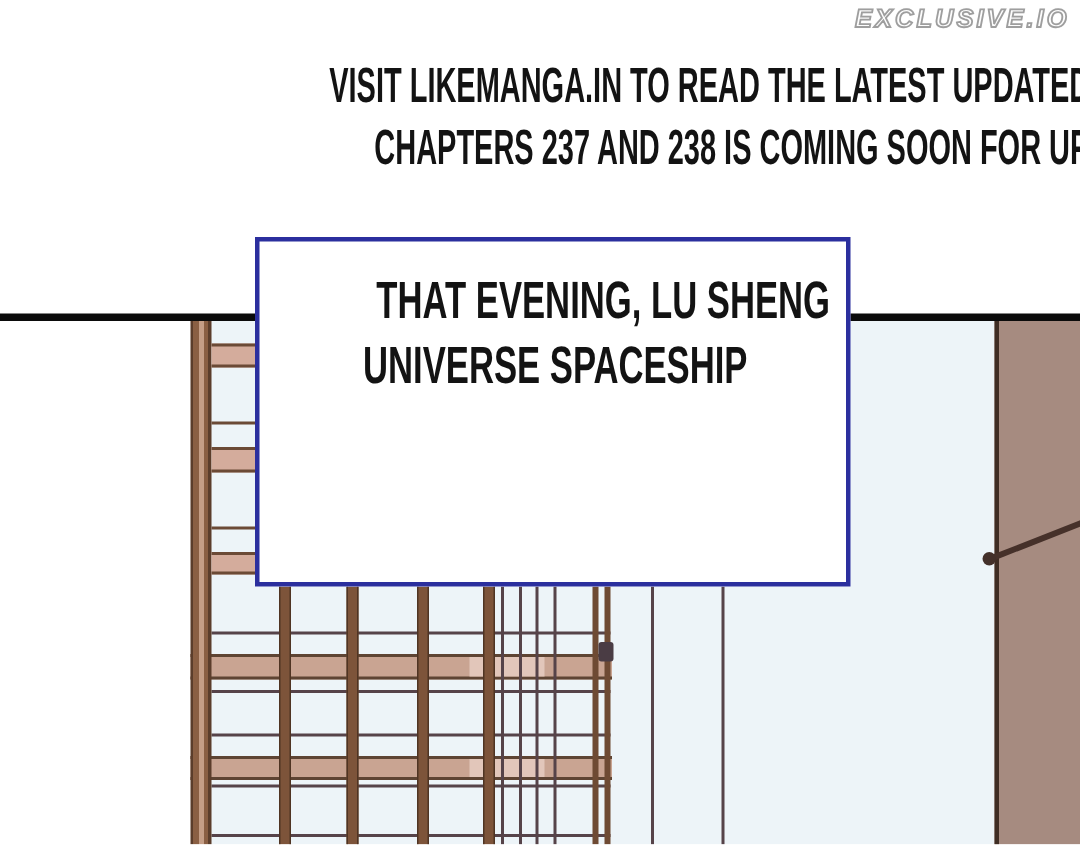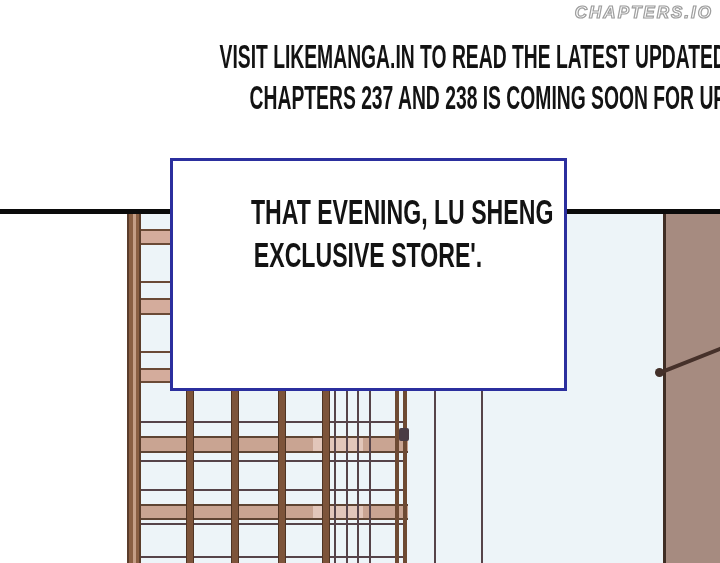--- a/index.html
+++ b/index.html
@@ -41,34 +41,34 @@
   .rung-band{left:141px;width:30px;background:#d4ac9c;border-top:2px solid #6b4a36;border-bottom:2px solid #6b4a36;box-sizing:border-box;}
   .rung-line{left:141px;width:30px;height:2px;background:#6b4a36;}
   .wall{left:663px;top:213px;width:57px;height:350px;background:#a68b80;border-left:3px solid #3f2d24;box-sizing:border-box;}
   .diag{left:659px;top:371px;width:68px;height:4px;background:#46312a;border-radius:2px;transform:rotate(-21.5deg);transform-origin:left center;}
   .diag-dot{left:655px;top:368px;width:9px;height:9px;background:#43302a;border-radius:50%;}
   .black-line{left:0;top:209px;width:720px;height:5px;background:#0b0b0b;}
   
   .caption-box{
     left:170px;top:158px;width:397px;height:233px;box-sizing:border-box;
     background:#ffffff;border:3px solid #2b2f9e;
-    padding-top:30px;text-align:center;
+    padding-top:19px;text-align:right;
   }
   .cap-line{
     font-size:35px;line-height:42.5px;font-weight:bold;color:#131313;
     white-space:nowrap;
   }
   .cap-line > span{display:inline-block;transform:scaleX(0.66);transform-origin:center top;}
 </style>
 </head>
 <body>
 
 <div class="stage">
 
-  <div class="watermark">CHAPTERS.IO</div>
+  <div class="watermark">EXCLUSIVE.IO</div>
 
   <div>
     <div class="notice-line l1"><span>VISIT LIKEMANGA.IN TO READ THE LATEST UPDATED CHAPTERS</span></div>
     <div class="notice-line l2"><span>CHAPTERS 237 AND 238 IS COMING SOON FOR UPDATE AT LIKEMANGA.IN</span></div>
   </div>
 
   <div>
     <div class="abs facade-bg"></div>
 
     <div class="abs band" style="top:436px;height:17px;"></div>
@@ -107,16 +107,16 @@
 
     <div class="abs wall"></div>
     <div class="abs diag"></div>
     <div class="abs diag-dot"></div>
 
     <div class="abs black-line"></div>
   </div>
 
   <div class="abs caption-box">
     <div class="cap-line"><span>THAT EVENING, LU SHENG</span></div>
-    <div class="cap-line"><span>EXCLUSIVE STORE'.</span></div>
+    <div class="cap-line"><span>UNIVERSE SPACESHIP</span></div>
   </div>
 
 </div>
 
 </body></html>

